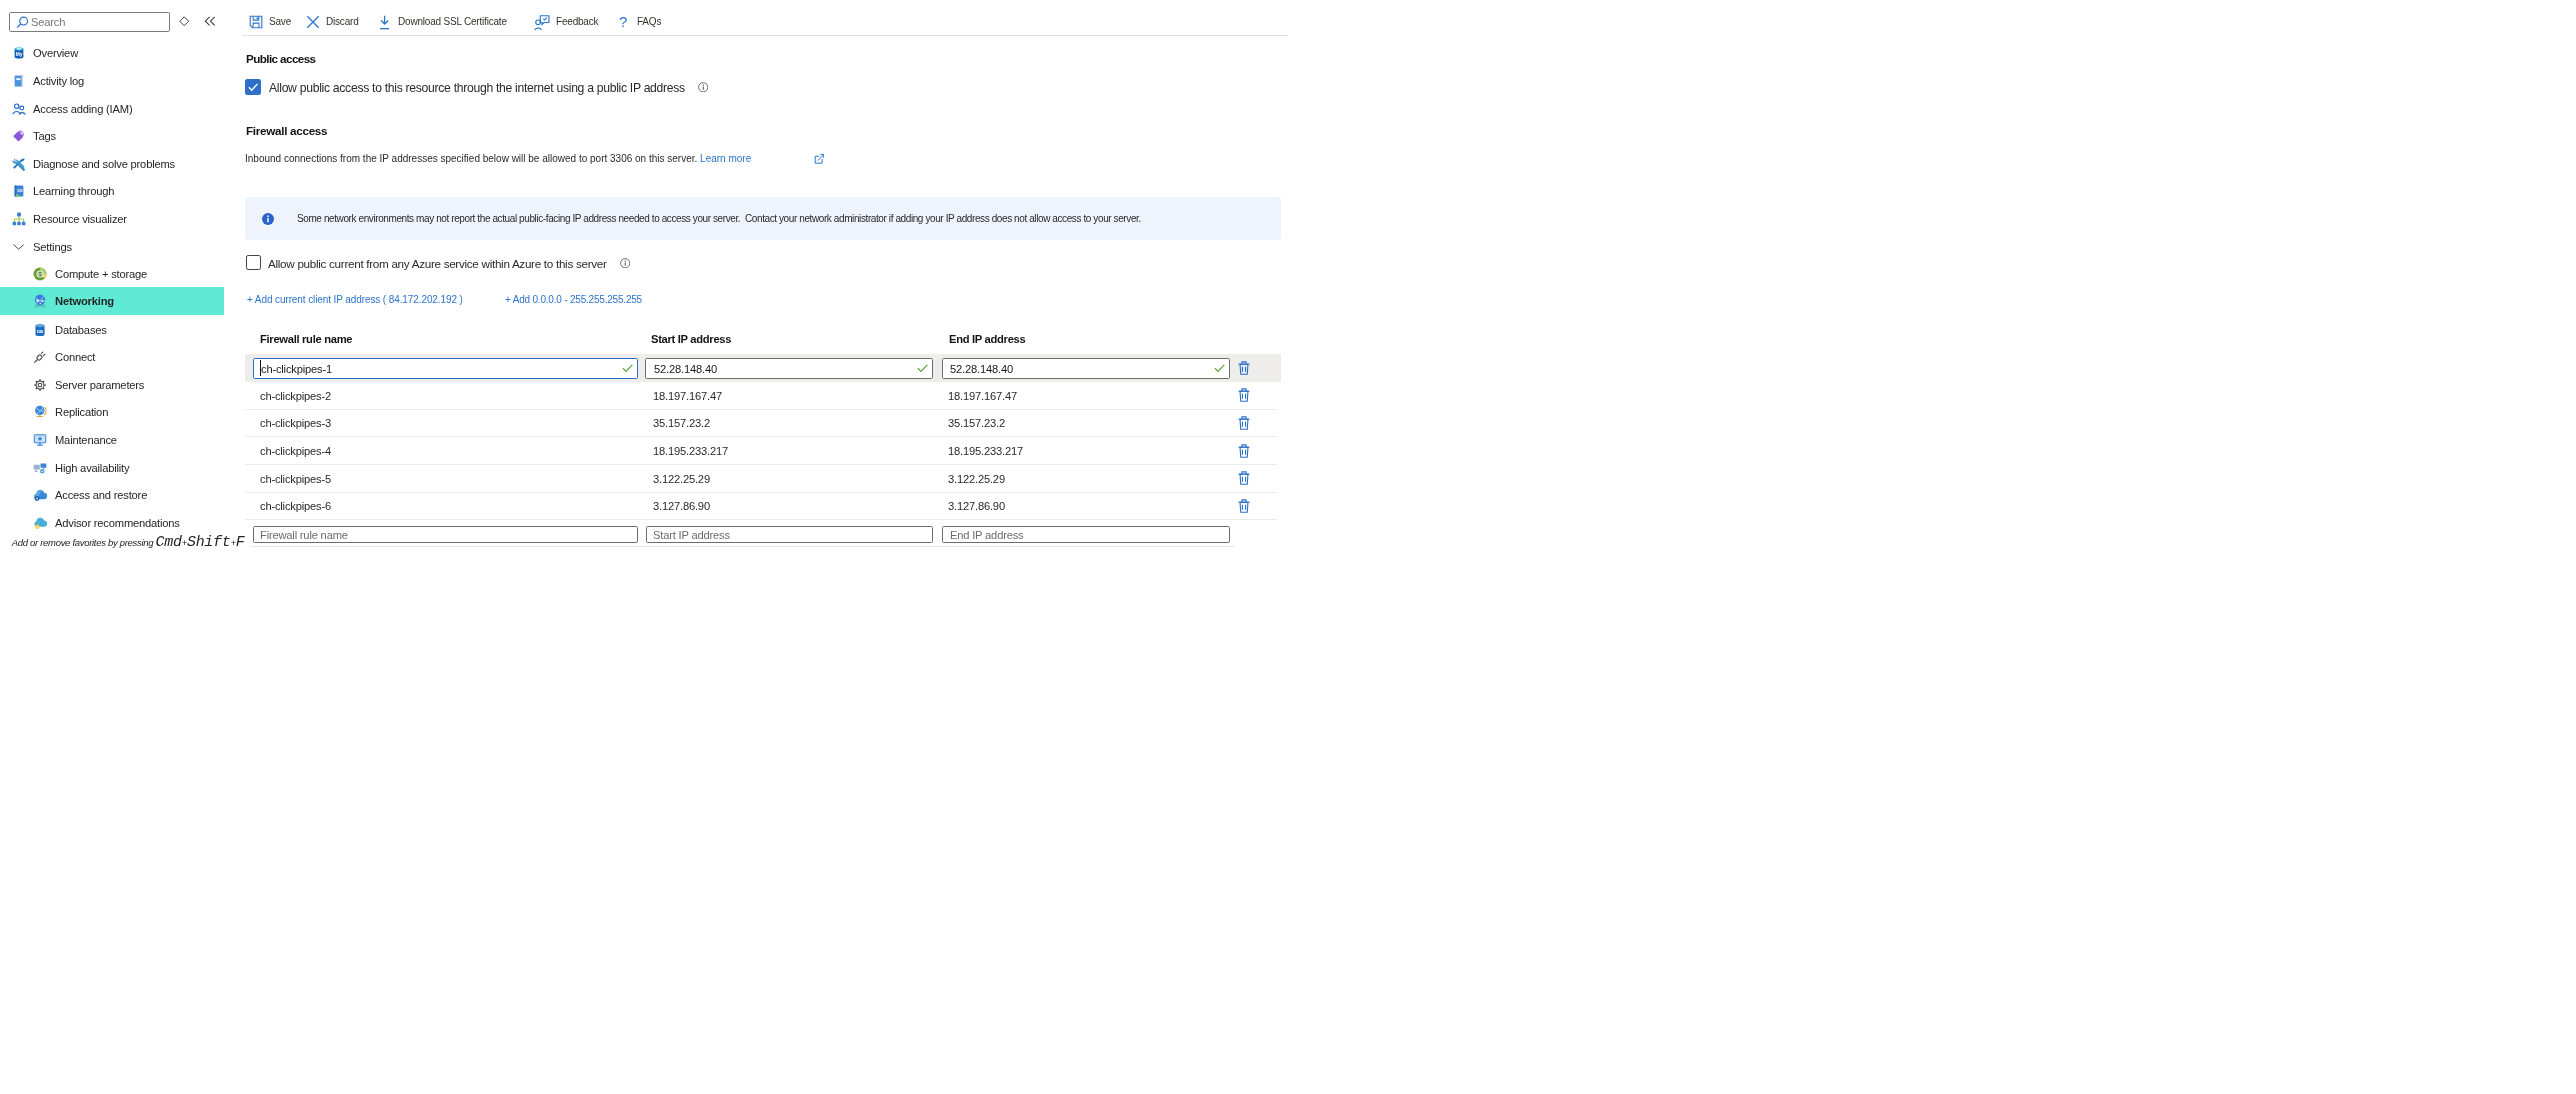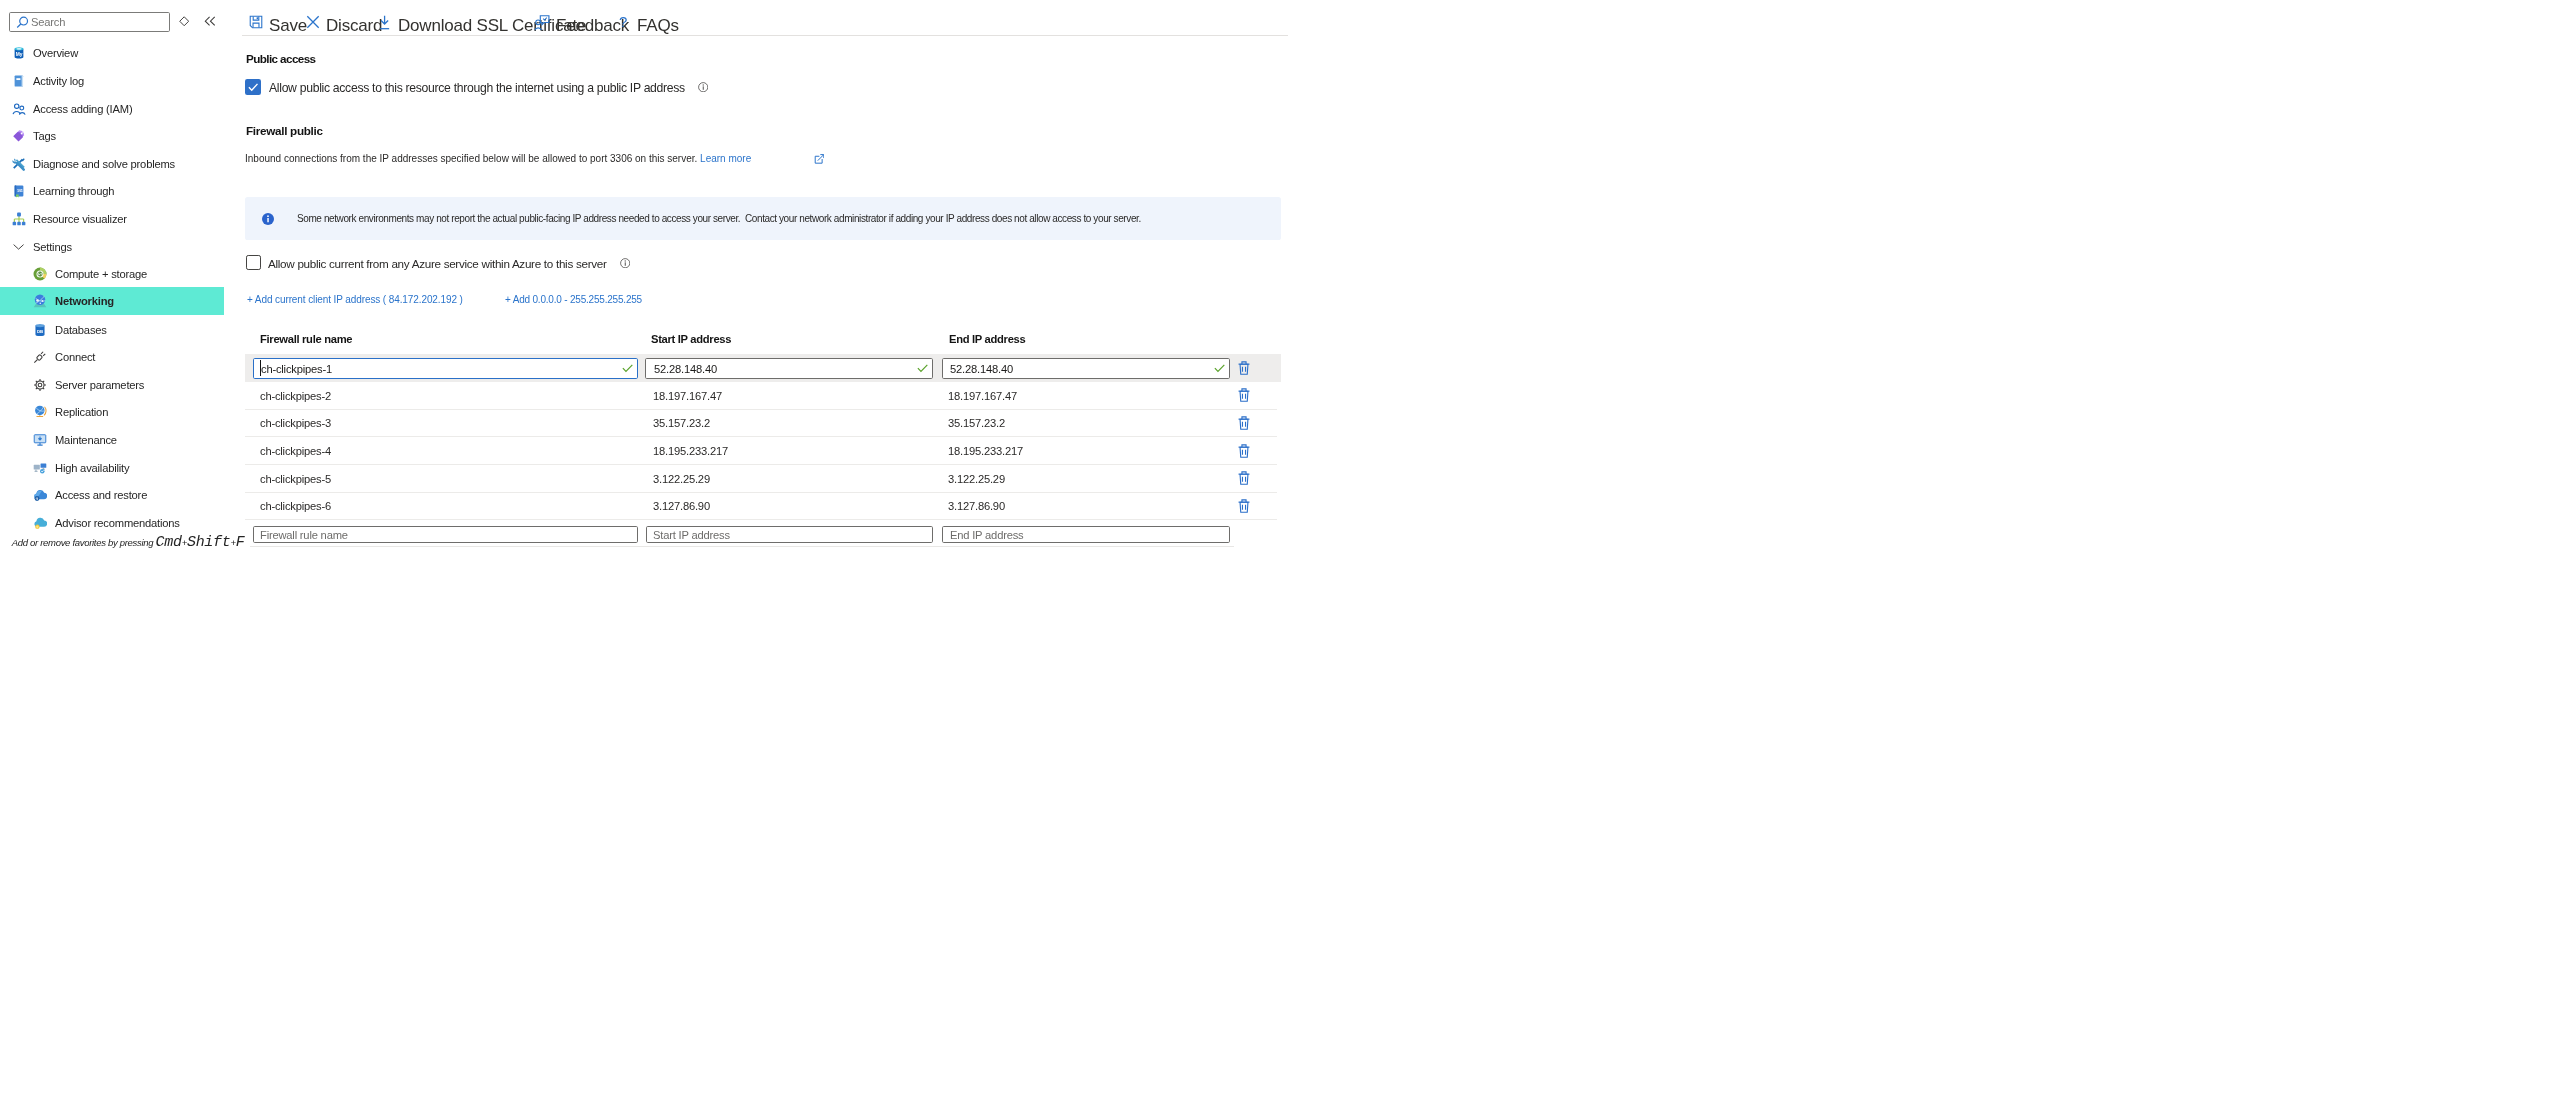--- a/index.html
+++ b/index.html
@@ -9,21 +9,21 @@
 .mi{position:absolute;left:0;width:242px;height:28px;line-height:28px;font-size:11.2px;color:#262626;white-space:nowrap}
 .mi .t{position:absolute;left:33px;top:0}
 .mi .t2{position:absolute;left:55px;top:0}
 .mi svg{position:absolute;top:7px}
 .ic1{left:12px}
 .ic2{left:33px}
 .sel{background:#5eead4;font-weight:bold;width:224px}
 .note{position:absolute;left:11.7px;top:534px;font-size:9.5px;font-style:italic;color:#242424;white-space:nowrap;letter-spacing:-0.3px}
 .note .mono{font-family:"Liberation Mono",monospace;font-size:15px}
 .content{position:absolute;left:0;top:0}
-.cmdtxt{position:absolute;top:16px;font-size:17px;color:#33322f;white-space:nowrap}
+.cmdtxt{position:absolute;top:16px;font-size:10px;color:#33322f;white-space:nowrap}
 .cmdbar-line{position:absolute;left:242px;top:35px;width:1046px;height:0.9px;background:#e3e1df}
 .h1{position:absolute;font-size:11.7px;font-weight:bold;color:#141414;white-space:nowrap;letter-spacing:-0.3px}
 .body13{position:absolute;font-size:10px;color:#2b2a29;white-space:nowrap}
 .link{color:#2b74cb;text-decoration:none}
 .banner{position:absolute;left:245px;top:197px;width:1036px;height:43px;background:#eff4fc;border-radius:2.6px}
 .cb{position:absolute;border-radius:2.2px}
 .tblhead{position:absolute;font-size:11.2px;font-weight:bold;color:#141414;white-space:nowrap;letter-spacing:-0.3px}
 .row1band{position:absolute;left:245px;top:354px;width:1036px;height:27.5px;background:#eeedec}
 .inp{position:absolute;background:#fff;border:0.7px solid #6e6d6b;border-radius:1.7px}
 .inpfoc{position:absolute;background:#fff;border:1.5px solid #2a70c8;border-radius:1.7px}
@@ -244,21 +244,21 @@
   <div class="cb" style="left:245px;top:79px;width:16px;height:16px;background:#2e70c8"></div>
   <svg class="abs" style="left:248px;top:83px" width="10.4" height="8.6" viewBox="0 0 12 10">
       <path d="M1 5 L4.3 8.4 L11 1" fill="none" stroke="#fff" stroke-width="1.6"></path>
     </svg>
   <div class="body13" style="left:269px;top:81px;font-size:12.2px;letter-spacing:-0.3px">Allow public access to this resource through the internet using a public IP address</div>
   <svg class="abs" style="left:698px;top:82px" width="10.4" height="10.4" viewBox="0 0 12 12">
       <circle cx="6" cy="6" r="5.3" fill="none" stroke="#494847" stroke-width="0.9"></circle>
       <rect x="5.5" y="5" width="1.1" height="4" fill="#494847"></rect>
       <rect x="5.4" y="2.8" width="1.3" height="1.3" fill="#494847"></rect>
     </svg>
-  <div class="h1" style="left:246px;top:124px">Firewall public</div>
+  <div class="h1" style="left:246px;top:124px">Firewall access</div>
   <div class="body13" style="left:245px;top:153px;letter-spacing:0">Inbound connections from the IP addresses specified below will be allowed to port 3306 on this server. <span class="link">Learn more</span></div>
   <svg class="abs" style="left:814px;top:154px" width="10.4" height="10.4" viewBox="0 0 12 12">
       <g fill="none" stroke="#2b74cb" stroke-width="1.15">
         <path d="M6.2 2.6 H1.4 V10.6 H9.4 V5.8"></path>
         <path d="M4.3 7.7 L11 1"></path>
         <path d="M7.3 0.7 H11.3 V4.7"></path>
       </g>
     </svg>
   <div class="banner"></div>
   <svg class="abs" style="left:262px;top:213px" width="12" height="12" viewBox="0 0 14 14">

